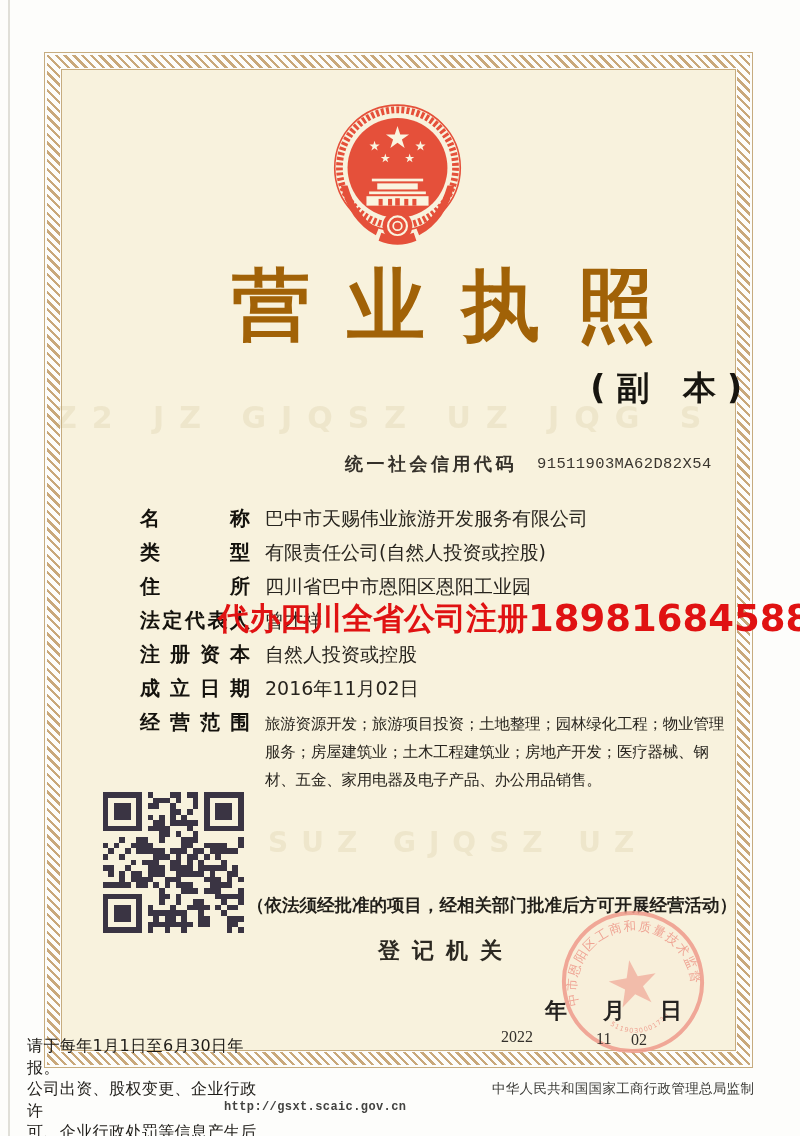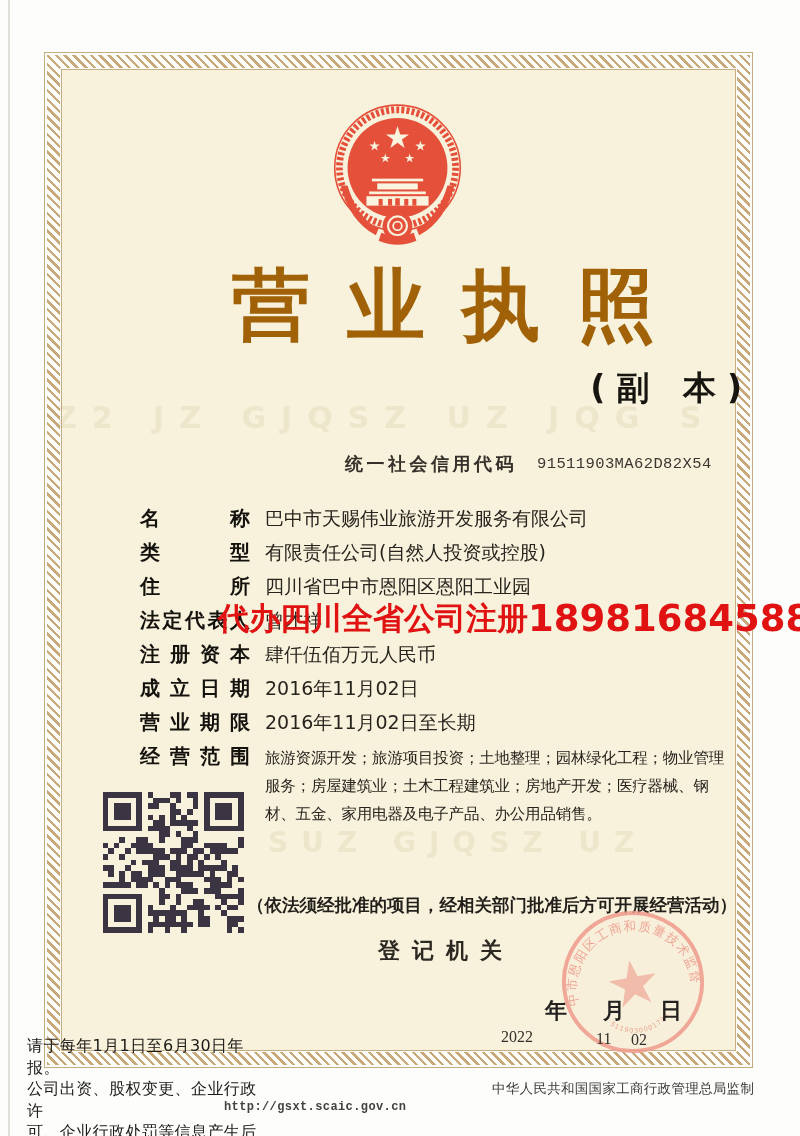--- a/index.html
+++ b/index.html
@@ -129,29 +129,25 @@
     <div class="f-row">
       <span class="f-label">住所</span>
       <span class="f-value">四川省巴中市恩阳区恩阳工业园</span>
     </div>
     <div class="f-row">
       <span class="f-label">法定代表人</span>
       <span class="f-value">曾才祥</span>
     </div>
     <div class="f-row">
       <span class="f-label">注册资本</span>
-      <span class="f-value">肆仟伍佰万元人民币</span>
+      <span class="f-value">自然人投资或控股</span>
     </div>
     <div class="f-row">
       <span class="f-label">成立日期</span>
       <span class="f-value">2016年11月02日</span>
-    </div>
-    <div class="f-row">
-      <span class="f-label">营业期限</span>
-      <span class="f-value">2016年11月02日至长期</span>
     </div>
     <div class="f-row">
       <span class="f-label">经营范围</span>
       <span class="f-value scope">旅游资源开发；旅游项目投资；土地整理；园林绿化工程；物业管理服务；房屋建筑业；土木工程建筑业；房地产开发；医疗器械、钢材、五金、家用电器及电子产品、办公用品销售。</span>
     </div>
   </div>
 
   <div class="watermark-ad">
     <span class="wm-cn">代办四川全省公司注册</span><span class="wm-phone">18981684588</span>
   </div>

